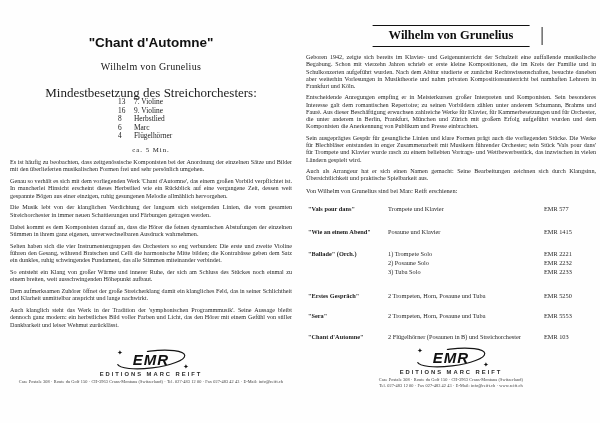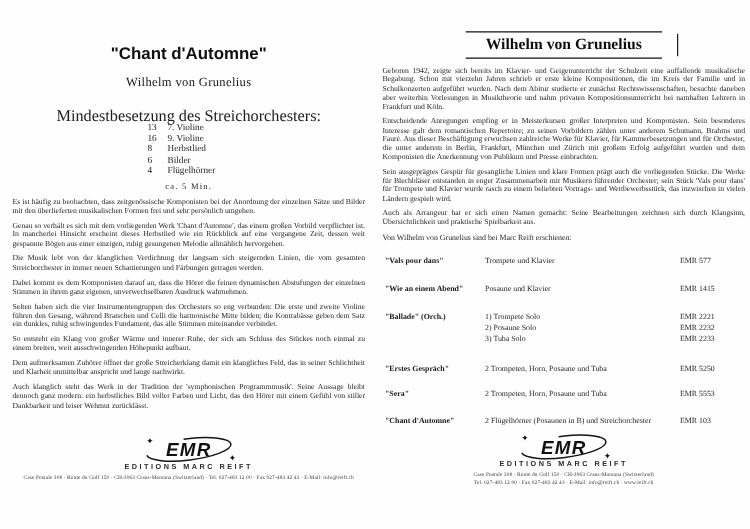--- a/index.html
+++ b/index.html
@@ -70,21 +70,21 @@
     <div class="row">
       <span class="cnt">16</span>
       <span class="nm">9. Violine</span>
     </div>
     <div class="row">
       <span class="cnt">8</span>
       <span class="nm">Herbstlied</span>
     </div>
     <div class="row">
       <span class="cnt">6</span>
-      <span class="nm">Bilder</span>
+      <span class="nm">Marc</span>
     </div>
     <div class="row">
       <span class="cnt">4</span>
       <span class="nm">Flügelhörner</span>
     </div>
   </div>
 
   <div class="l-duration">ca. 5 Min.</div>
 
   <div class="paras">

